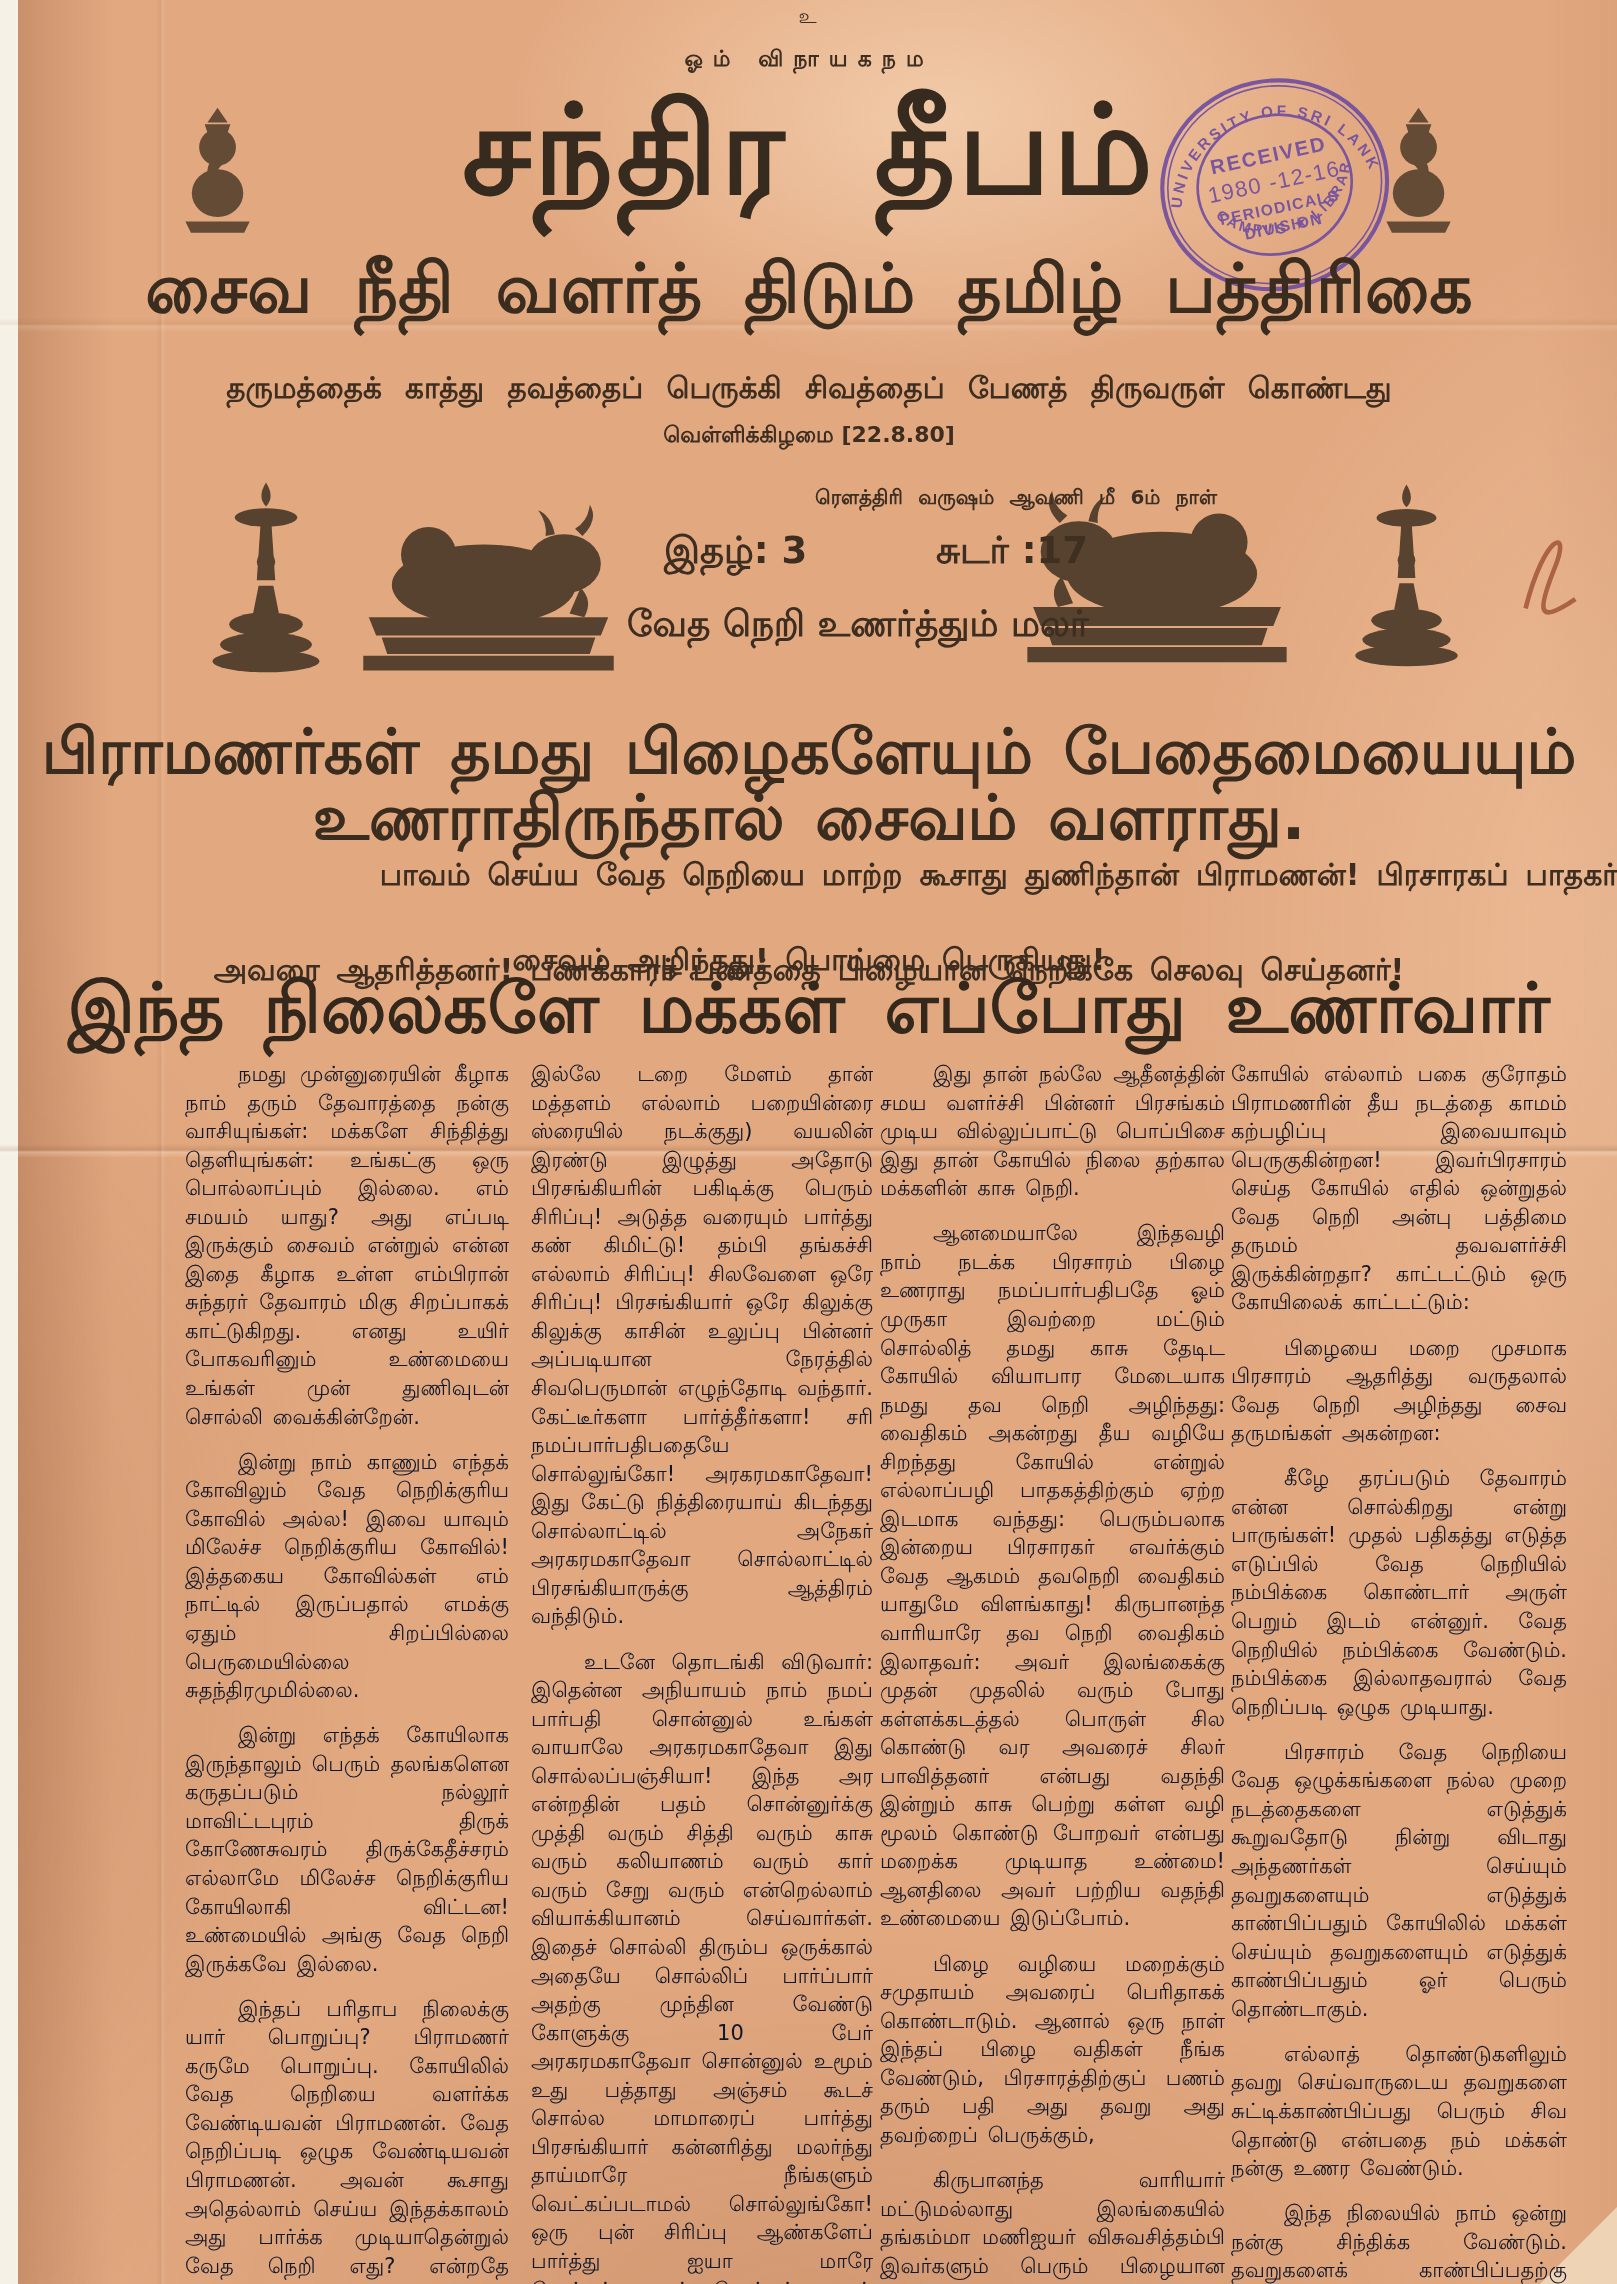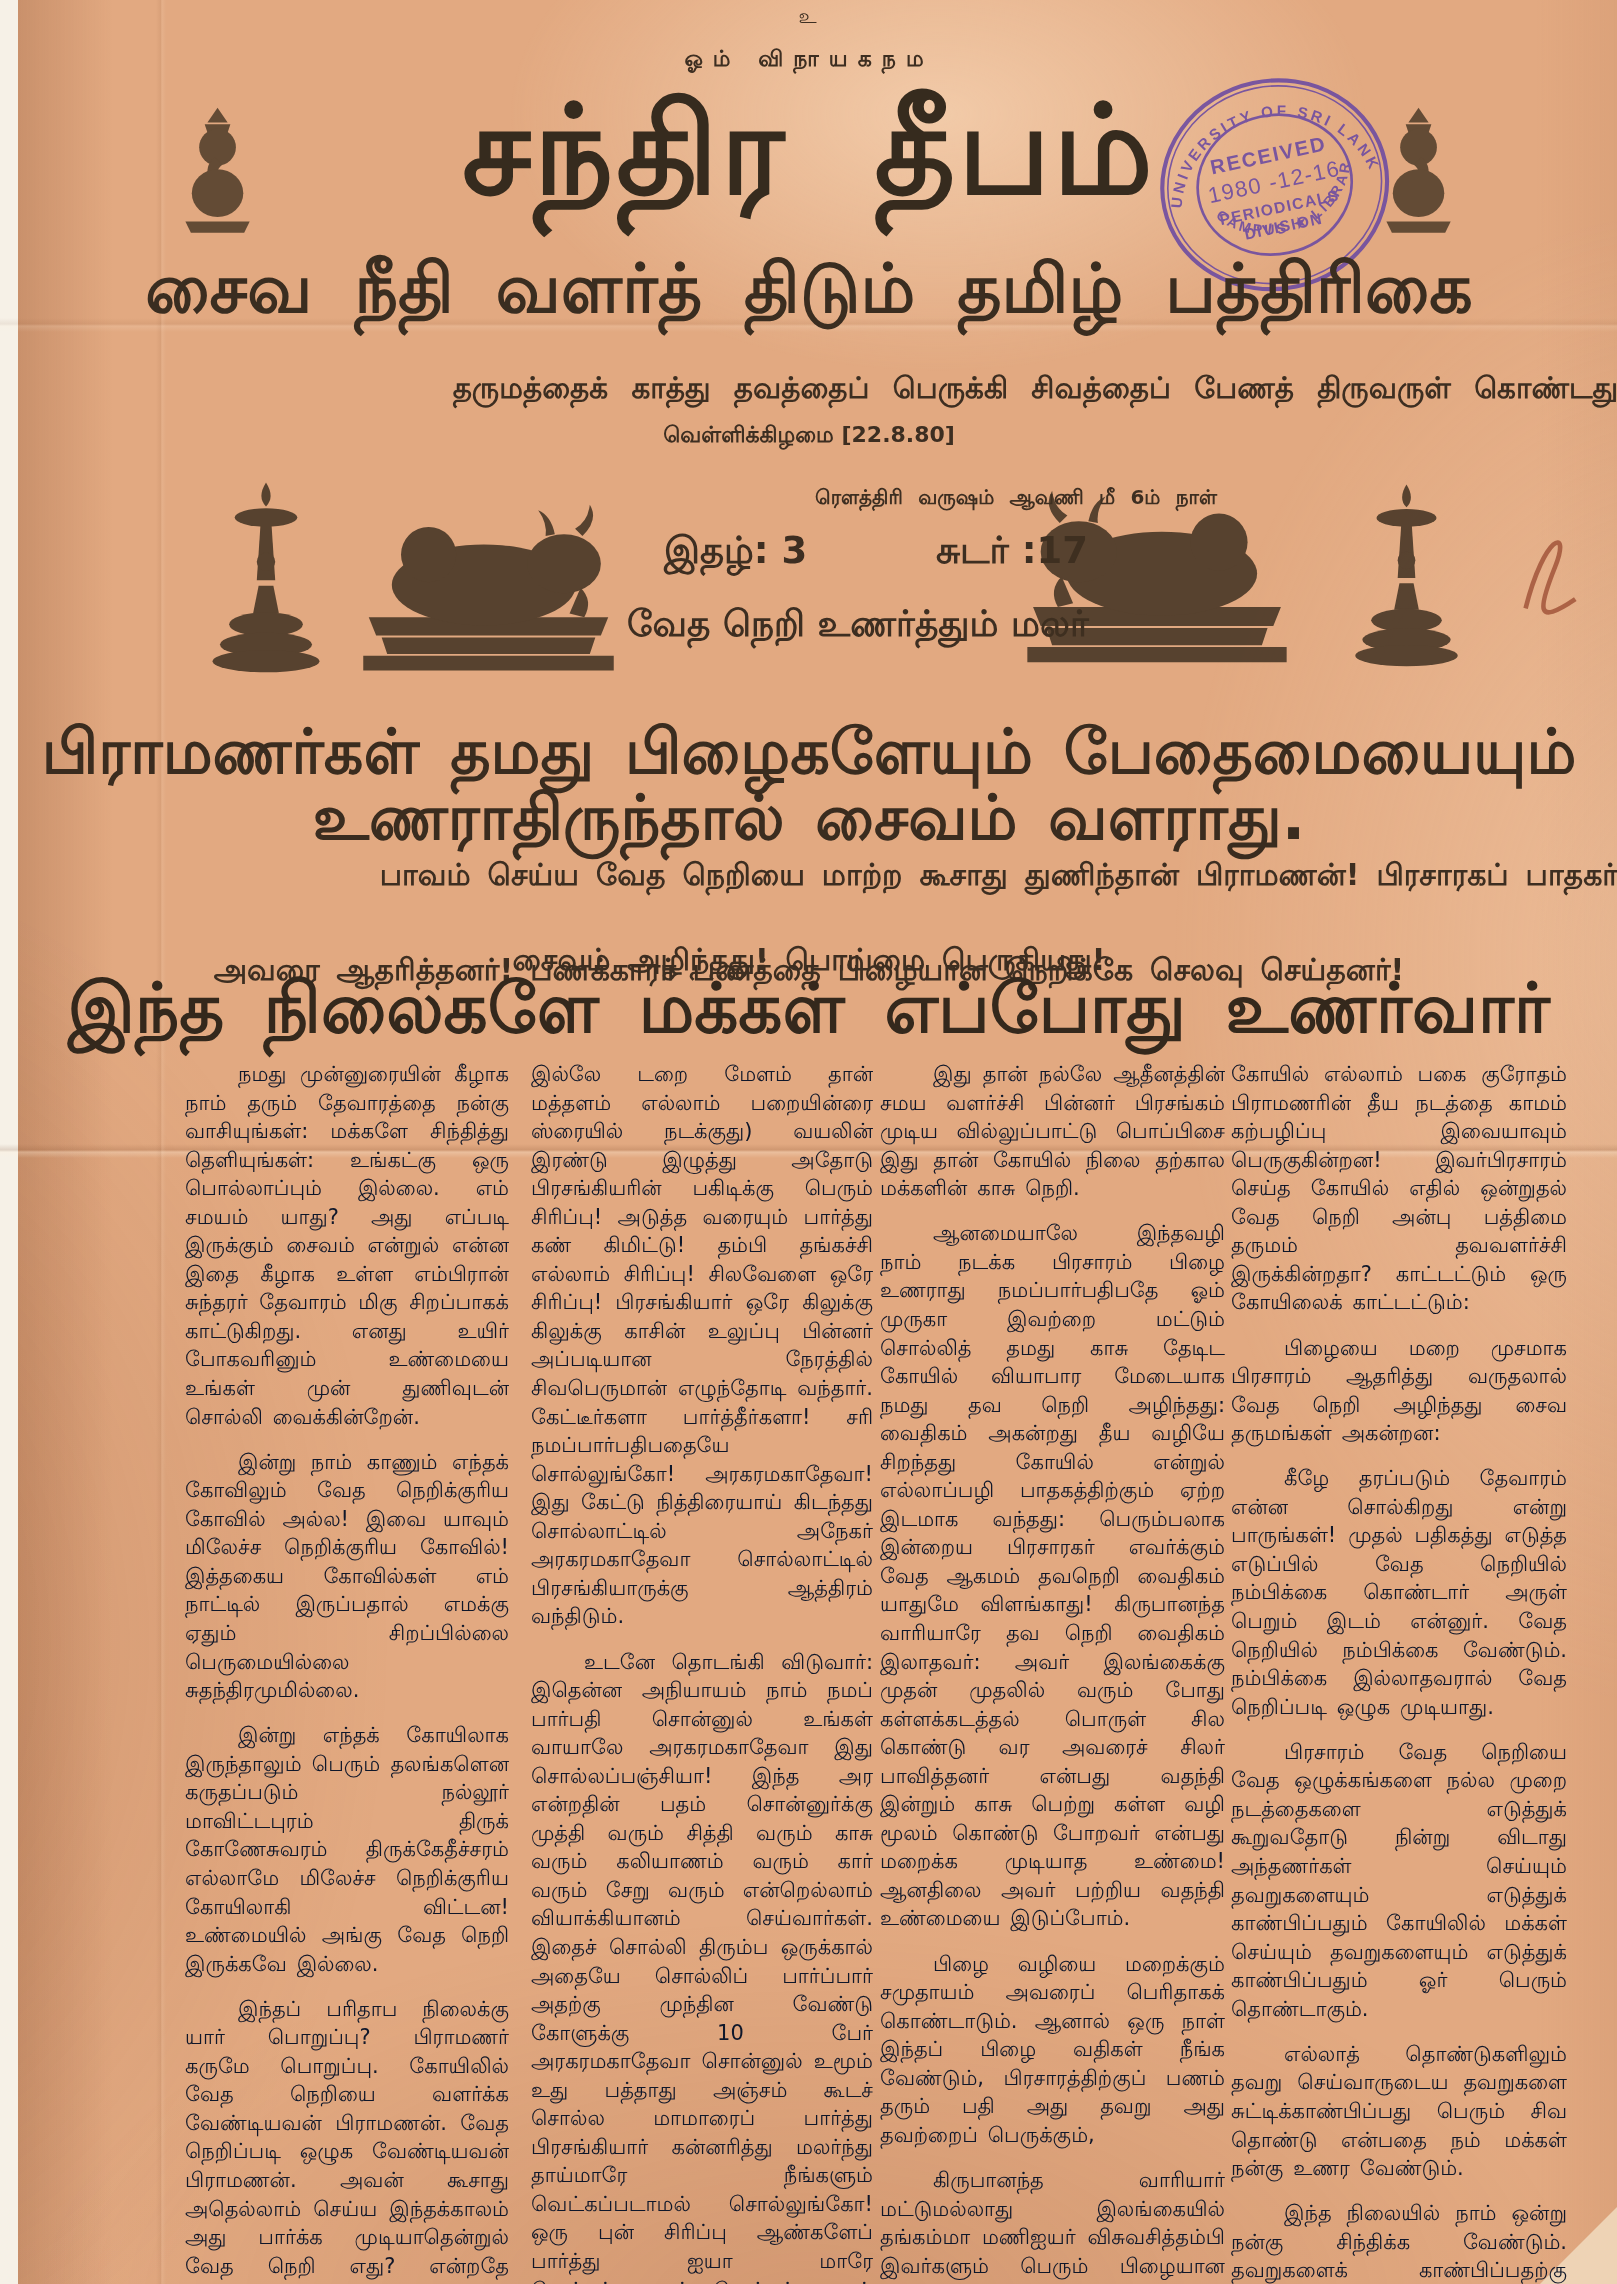--- a/index.html
+++ b/index.html
@@ -23,21 +23,21 @@
   .crease-h{left:0;width:1618px;height:14px;
     background:linear-gradient(180deg, rgba(0,0,0,0) 0%, rgba(110,60,30,.16) 42%, rgba(255,241,222,.30) 58%, rgba(0,0,0,0) 100%);}
   .crease-v{top:0;width:10px;height:2284px;
     background:linear-gradient(90deg, rgba(0,0,0,0) 0%, rgba(110,60,30,.13) 45%, rgba(255,240,220,.18) 60%, rgba(0,0,0,0) 100%);}
   .corner-fold{right:0;bottom:0;width:0;height:0;
     border-bottom:78px solid #f0d8bb;border-left:78px solid transparent;opacity:.9;}
   #invocation-top{top:3.7px;font-size:20px;letter-spacing:2.8px;}
   #invocation{top:46px;font-size:22px;letter-spacing:10px;font-weight:700;}
   #masthead{top:82px;font-size:124px;line-height:1.1;word-spacing:41px;letter-spacing:2.8px;color:#362b1e;}
   #subtitle{top:249px;font-size:68px;line-height:1.15;word-spacing:18.4px;color:#3a2d20;}
-  #tagline{top:371px;font-size:29.5px;font-weight:700;word-spacing:13px;text-align:right;}
+  #tagline{top:371px;font-size:29.5px;font-weight:700;word-spacing:13px;}
   #dateline{top:422px;font-size:22px;font-weight:700;}
   #yearline{top:485px;left:618px;width:599px;text-align:right;font-size:20px;font-weight:700;word-spacing:8.3px;}
   #issue-row{top:529px;left:664px;width:424px;display:flex;justify-content:space-between;}
   #issue-row div{font-size:37px;font-weight:700;}
   #motto{top:603px;left:627px;width:599px;font-size:36px;font-weight:700;}
   .headline-sub{font-size:62px;font-weight:700;word-spacing:9.2px;color:#3a2c1f;}
   #head-sub1{top:715px;}
   #head-sub2{top:781px;}
   .stand{font-size:30px;font-weight:700;word-spacing:6.5px;}
   #stand1{top:857px;text-align:right;}

